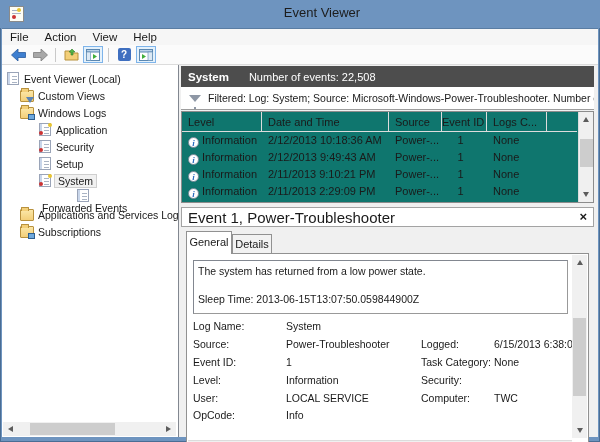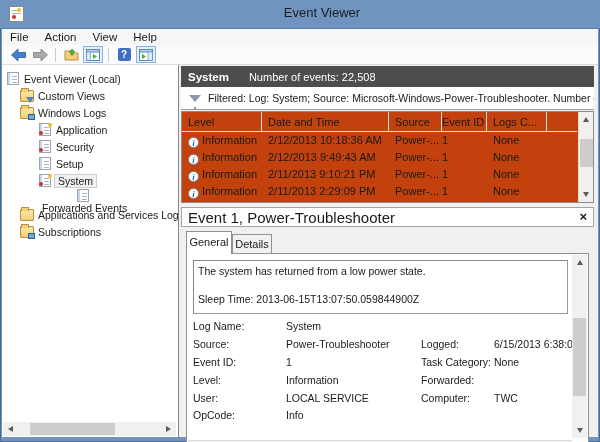--- a/index.html
+++ b/index.html
@@ -78,29 +78,29 @@
   .hdrbar .hcount { font-size:11px; margin-left:20px; }
 
   .filterrow { position:absolute; left:0; top:22px; width:100%; height:23px; background:#fff;
         border-bottom:1px solid #9d9d9d; display:flex; align-items:center; overflow:hidden; }
   .funnel { flex:none; margin:0 7px 0 8px; width:0; height:0; border-left:6px solid transparent;
         border-right:6px solid transparent; border-top:7px solid #8e97a5; position:relative; }
   .funnel::after { content:""; position:absolute; left:-1px; top:5px; width:2px; height:4px; background:#8e97a5; }
   .filtertext { font-size:10.5px; white-space:nowrap; }
 
   
-  .etable { position:absolute; left:0; top:46px; width:100%; height:92px; background:#c2410c;
+  .etable { position:absolute; left:0; top:46px; width:100%; height:92px; background:#0f766e;
         border:1px solid #8c8c8c; overflow:hidden; }
   .ehead { position:absolute; left:0; top:0; right:16px; height:20px; border-bottom:1px solid #dcdcdc; }
   .hcell { position:absolute; top:0; height:20px; line-height:20px; padding-left:6px;
         border-right:1px solid #dcdcdc; font-size:11px; overflow:hidden; white-space:nowrap; }
   .erow { position:absolute; left:0; right:16px; height:17px; display:block; }
   .ecell { position:absolute; top:0; height:17px; line-height:17px; padding-left:6px;
         overflow:hidden; white-space:nowrap; }
-  .num { text-align:left; padding-right:8px; padding-left:0; }
+  .num { text-align:center; padding-right:8px; padding-left:0; }
   .info-ico { display:inline-block; width:11px; height:11px; border-radius:50%;
         border:1px solid #8c96a5; background:radial-gradient(#ffffff 55%, #dfe7f0);
         color:#2a6bbf; font-weight:bold; font-size:9px; line-height:11px; text-align:center;
         vertical-align:-2px; margin-right:3px; font-family:"Liberation Serif", serif; font-style:italic; }
   .sb-v { position:absolute; top:0; bottom:0; width:15px; background:#f0f0f0;
         display:flex; flex-direction:column; align-items:center; }
   .etable .sb-v { right:0; border-left:1px solid #dcdcdc; }
   .sb-btn-v { height:15px; width:15px; flex:none; display:flex; align-items:center; justify-content:center; }
   .sb-track-v { position:relative; flex:1; width:15px; }
   .sb-thumb-v { position:absolute; left:1px; width:13px; background:#cdcdcd; }
@@ -410,21 +410,21 @@
         </div>
         <div class="frow" style="top:102px;">
           <span class="flab">Event ID:</span>
           <span class="fval">1</span>
           <span class="flab2">Task Category:</span>
           <span class="fval2">None</span>
         </div>
         <div class="frow" style="top:120px;">
           <span class="flab">Level:</span>
           <span class="fval">Information</span>
-          <span class="flab2">Forwarded:</span>
+          <span class="flab2">Security:</span>
           <span class="fval2"></span>
         </div>
         <div class="frow" style="top:138px;">
           <span class="flab">User:</span>
           <span class="fval">LOCAL SERVICE</span>
           <span class="flab2">Computer:</span>
           <span class="fval2">TWC</span>
         </div>
         <div class="frow" style="top:155px;">
           <span class="flab">OpCode:</span>

